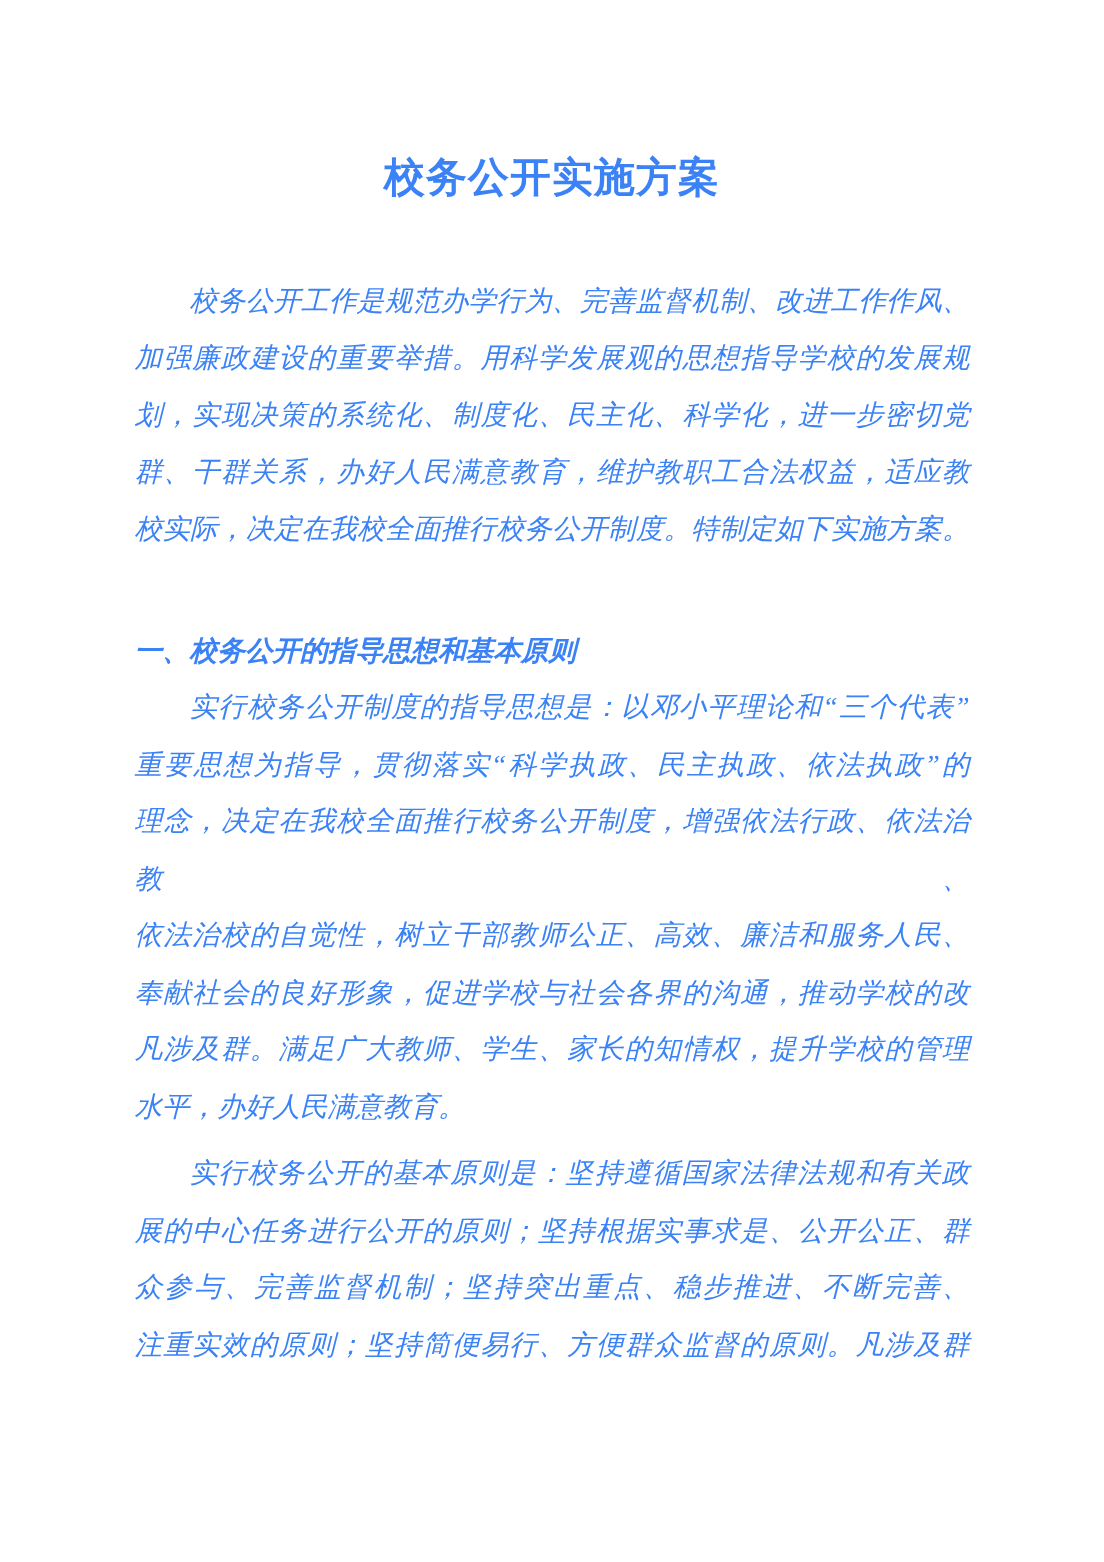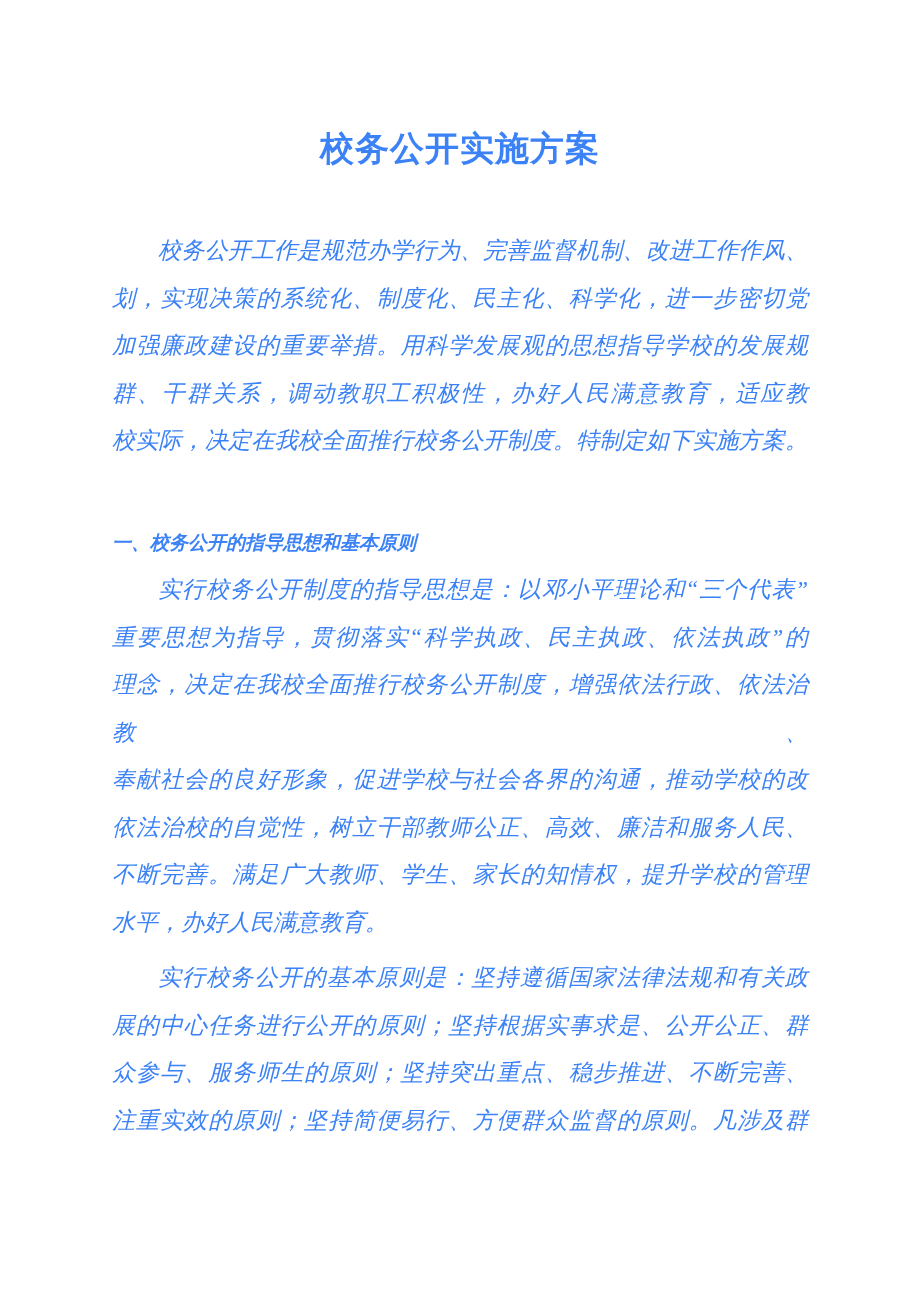--- a/index.html
+++ b/index.html
@@ -47,56 +47,56 @@
   }
   .line.first {
     text-indent: 2em;
   }
   .line.short {
     text-align: center;
     text-align-last: left;
   }
   .section-heading {
     margin: 54px 0 0 0;
-    font-size: 19px;
+    font-size: 23px;
     line-height: 47.5px;
     font-weight: bold;
     text-align: left;
   }
 </style>
 </head>
 <body>
 
 <div class="page">
 
   <h1 class="doc-title">校务公开实施方案</h1>
 
   <div class="content">
 
     <p class="para">
       <span class="line first">校务公开工作是规范办学行为、完善监督机制、改进工作作风、</span>
+      <span class="line">加强廉政建设的重要举措。用科学发展观的思想指导学校的发展规</span>
       <span class="line">划，实现决策的系统化、制度化、民主化、科学化，进一步密切党</span>
-      <span class="line">加强廉政建设的重要举措。用科学发展观的思想指导学校的发展规</span>
-      <span class="line">群、干群关系，调动教职工积极性，办好人民满意教育，适应教</span>
+      <span class="line">群、干群关系，办好人民满意教育，维护教职工合法权益，适应教</span>
       <span class="line">校实际，决定在我校全面推行校务公开制度。特制定如下实施方案。</span>
     </p>
 
     <h2 class="section-heading">一、校务公开的指导思想和基本原则</h2>
 
     <p class="para">
       <span class="line first">实行校务公开制度的指导思想是：以邓小平理论和“三个代表”</span>
       <span class="line">重要思想为指导，贯彻落实“科学执政、民主执政、依法执政”的</span>
       <span class="line">理念，决定在我校全面推行校务公开制度，增强依法行政、依法治教、</span>
+      <span class="line">依法治校的自觉性，树立干部教师公正、高效、廉洁和服务人民、</span>
       <span class="line">奉献社会的良好形象，促进学校与社会各界的沟通，推动学校的改</span>
-      <span class="line">依法治校的自觉性，树立干部教师公正、高效、廉洁和服务人民、</span>
-      <span class="line">不断完善。满足广大教师、学生、家长的知情权，提升学校的管理</span>
+      <span class="line">凡涉及群。满足广大教师、学生、家长的知情权，提升学校的管理</span>
       <span class="line short">水平，办好人民满意教育。</span>
     </p>
 
     <p class="para">
       <span class="line first">实行校务公开的基本原则是：坚持遵循国家法律法规和有关政</span>
       <span class="line">展的中心任务进行公开的原则；坚持根据实事求是、公开公正、群</span>
-      <span class="line">众参与、服务师生的原则；坚持突出重点、稳步推进、不断完善、</span>
+      <span class="line">众参与、完善监督机制；坚持突出重点、稳步推进、不断完善、</span>
       <span class="line">注重实效的原则；坚持简便易行、方便群众监督的原则。凡涉及群</span>
     </p>
 
   </div>
 </div>
 
 </body></html>

